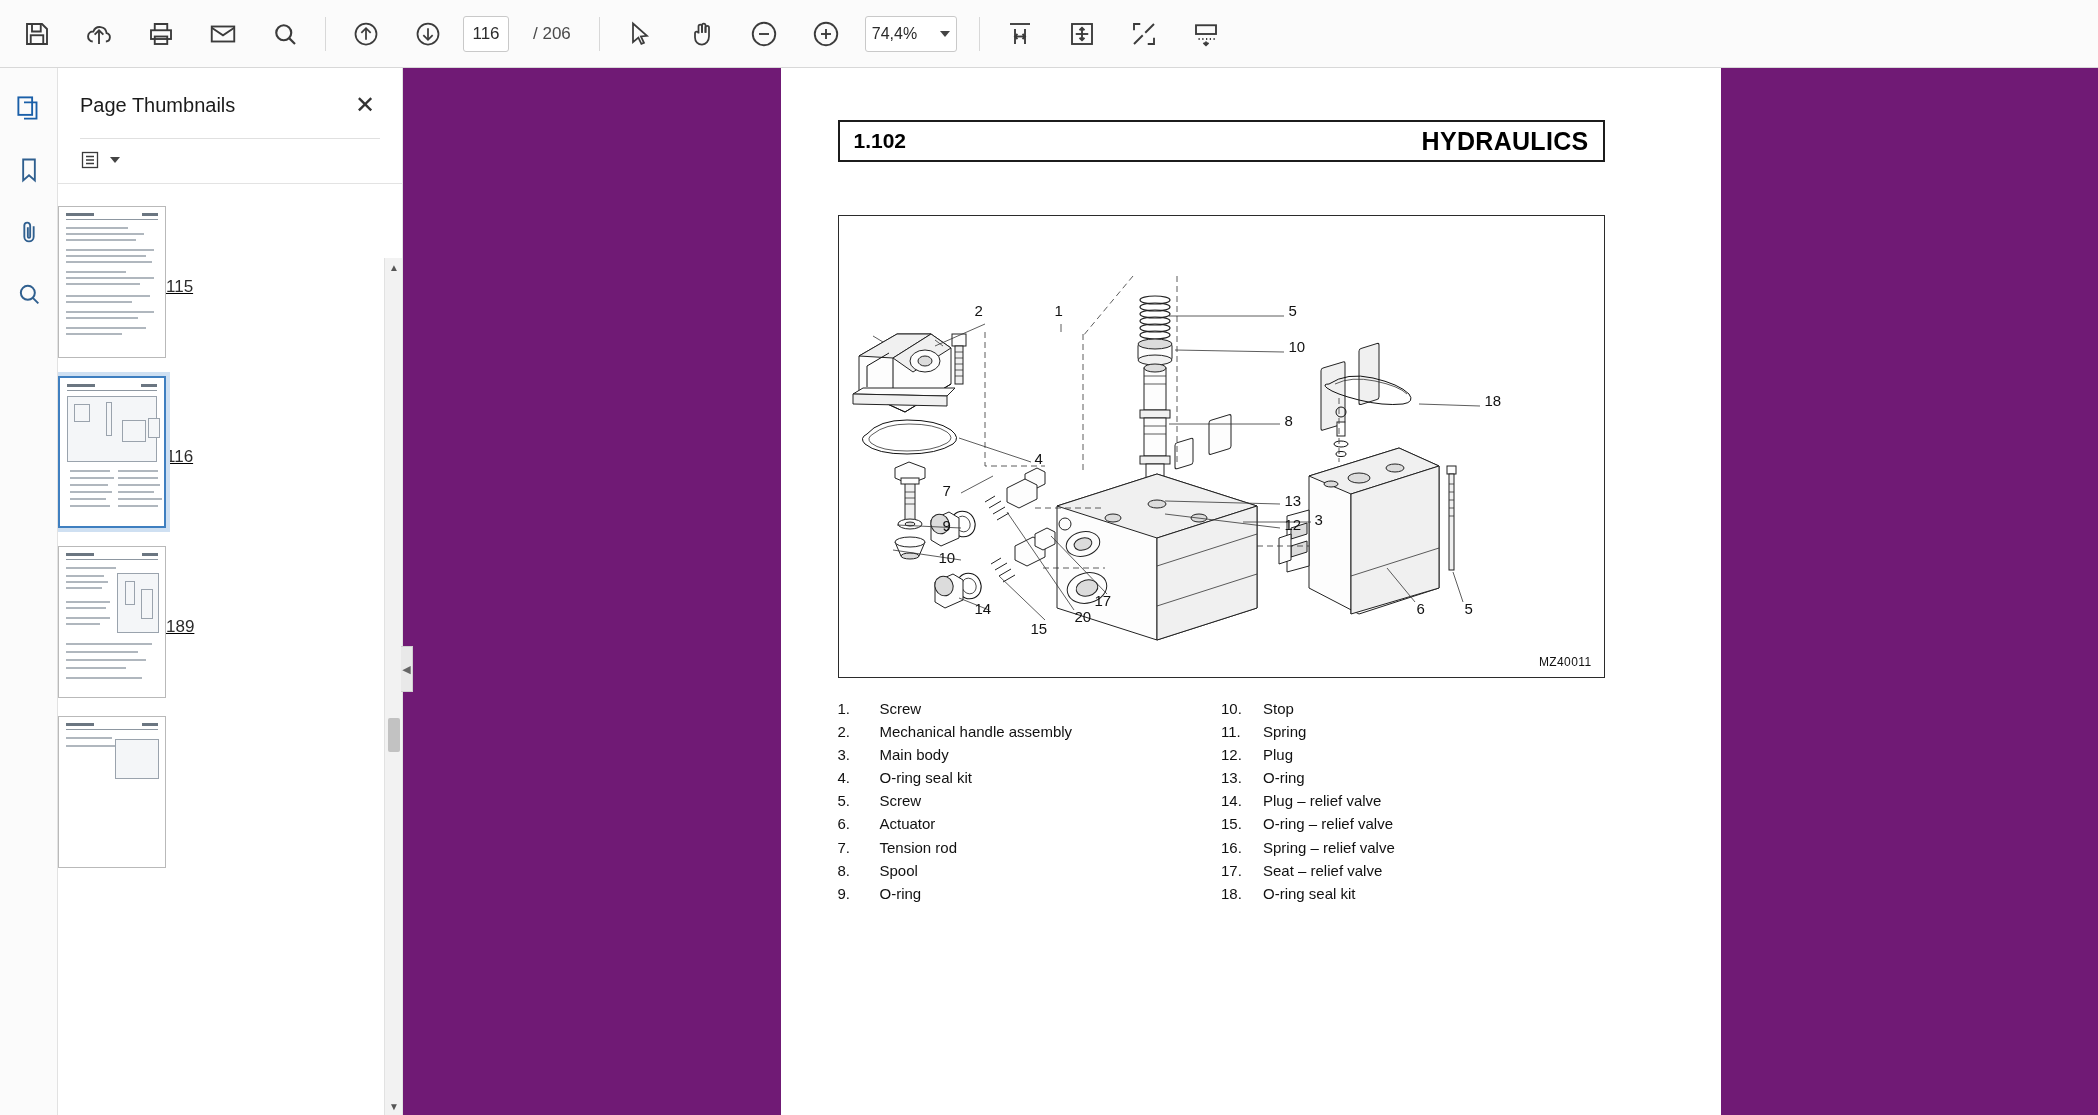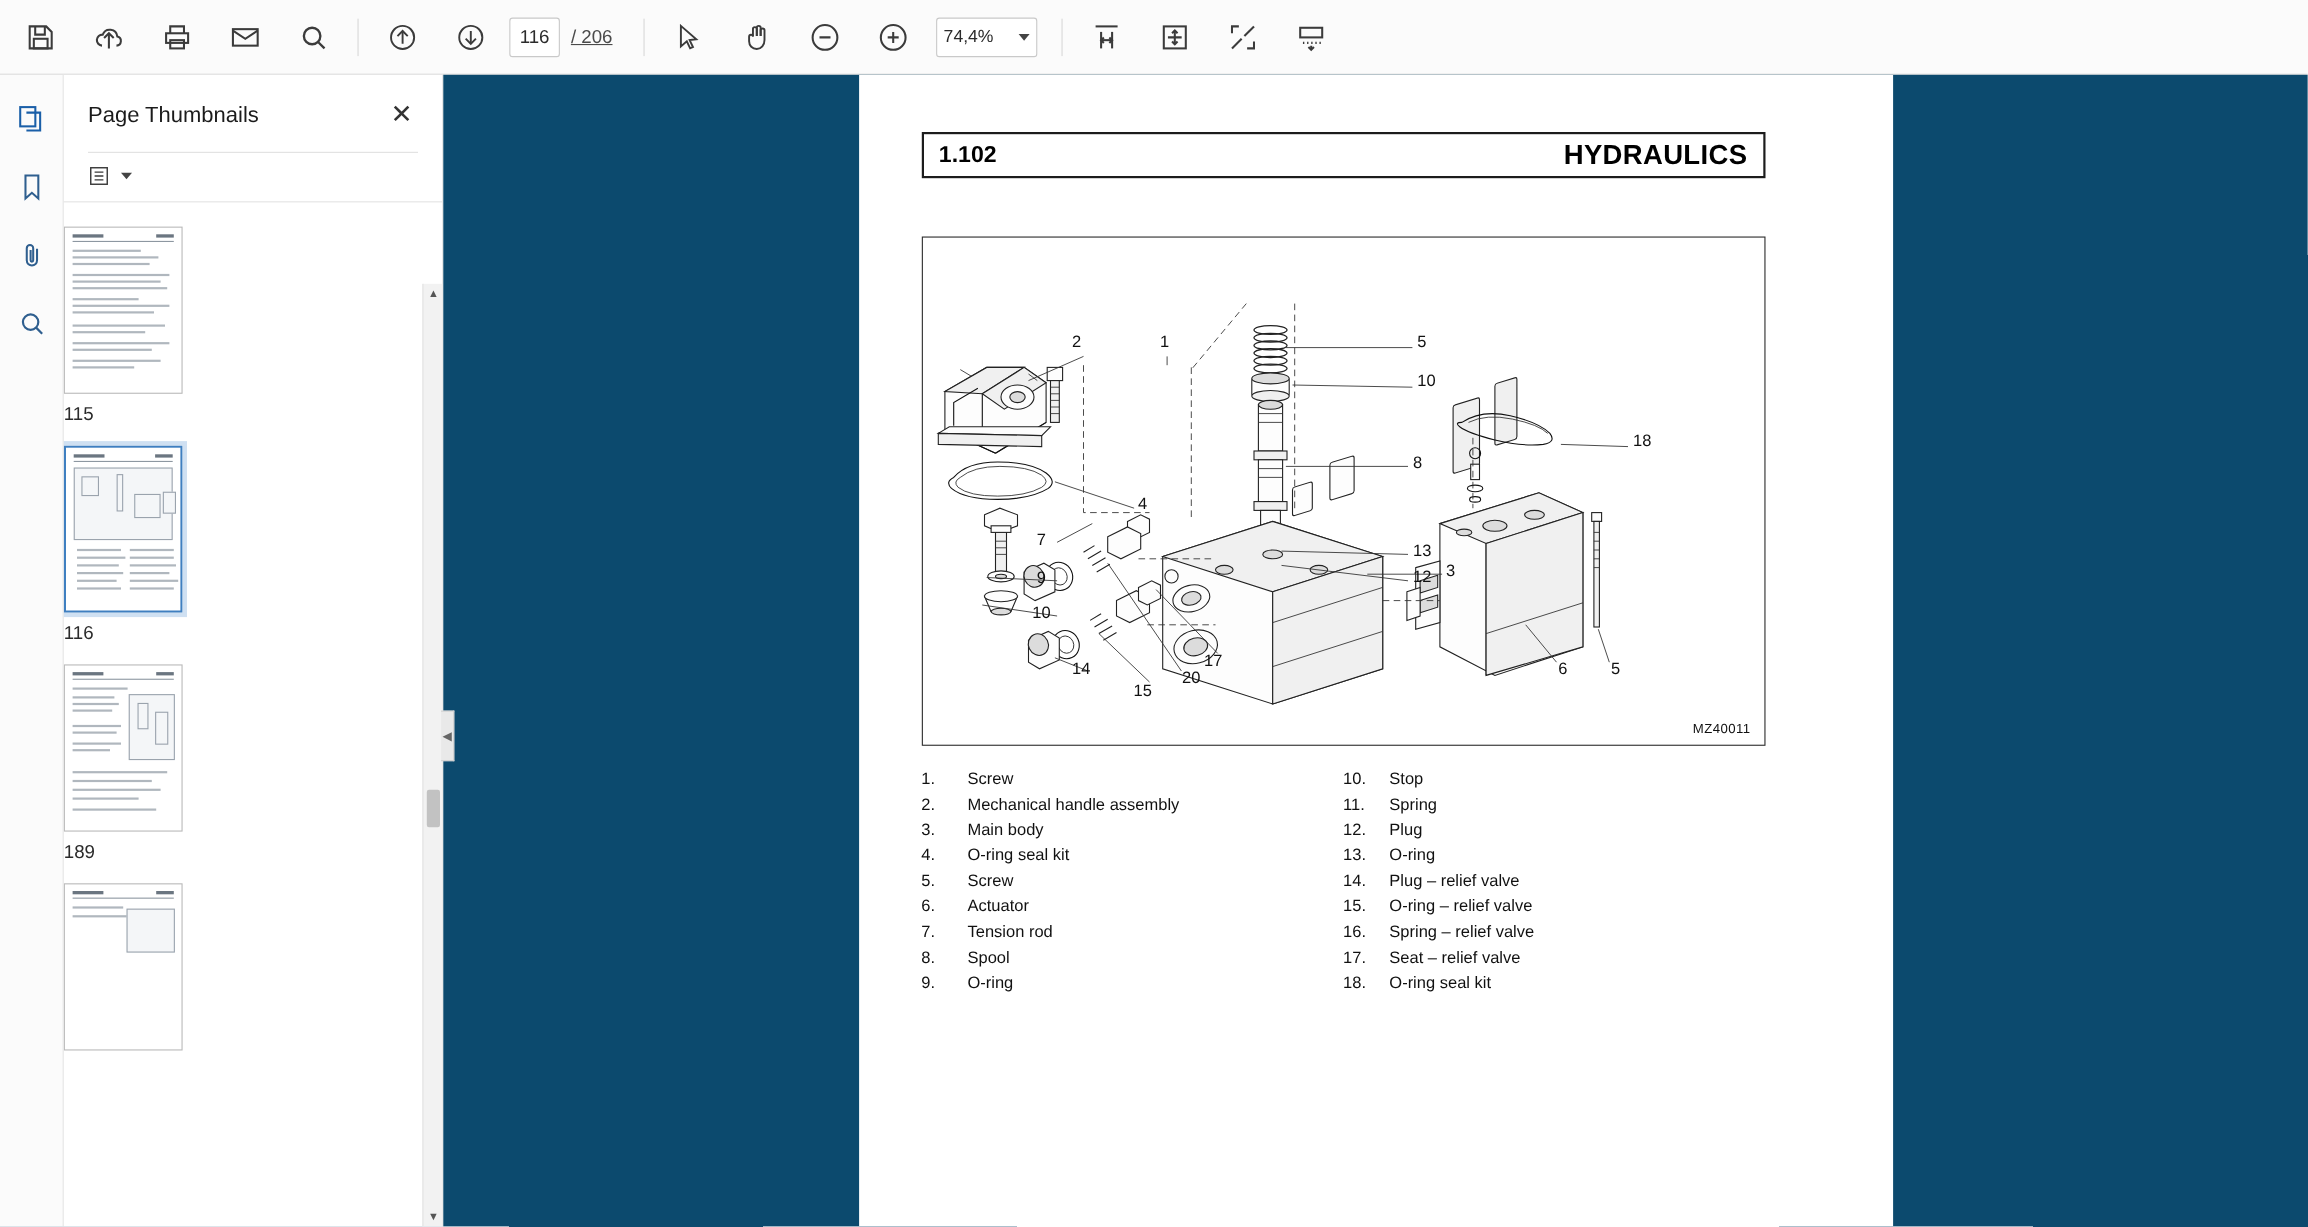--- a/index.html
+++ b/index.html
@@ -47,23 +47,22 @@
     background: #fff;
     font-size: 17px;
     color: #2b2b2b;
     text-align: center;
     line-height: 34px;
     margin-left: 4px;
   }
   .page-total {
     font-size: 17px;
     color: #4a4a4a;
-    margin-left: 10px;
+    margin-left: 24px;
     white-space: nowrap;
-    text-decoration: underline;
   }
   .zoom-box {
     display: flex; align-items: center;
     width: 92px; height: 36px;
     border: 1px solid #c9c9c9;
     border-radius: 3px;
     background: #fff;
     margin-left: 8px;
     padding: 0 6px;
     justify-content: space-between;
@@ -139,23 +138,24 @@
     cursor: pointer; color: #3a3a3a;
   }
   .thumbs-scroll {
     flex: 1;
     overflow: hidden;
     position: relative;
     padding-top: 22px;
   }
   .thumb-item {
     width: 100%;
-    display: flex; flex-direction: column;
-    align-items: flex-start;
+    display: flex; flex-direction: row;
+    align-items: center;
     margin-bottom: 18px;
+    text-decoration: underline;
   }
   .thumb-frame {
     width: 108px; height: 152px;
     background: #fff;
     border: 1px solid #b9b9b9;
     position: relative;
     overflow: hidden;
   }
   .thumb-item.selected .thumb-frame {
     border: 2px solid #3f7fc0;
@@ -204,21 +204,21 @@
     border-left: none;
     display: flex; align-items: center; justify-content: center;
     color: #666; font-size: 11px;
     z-index: 5;
     cursor: pointer;
   }
 
   
   .viewer {
     flex: 1;
-    background: #0c4a6e;
+    background: #701a75;
     position: relative;
     overflow: hidden;
     display: flex;
     justify-content: center;
   }
   .page {
     width: 940px;
     background: #fff;
     position: relative;
     margin-top: 0;

